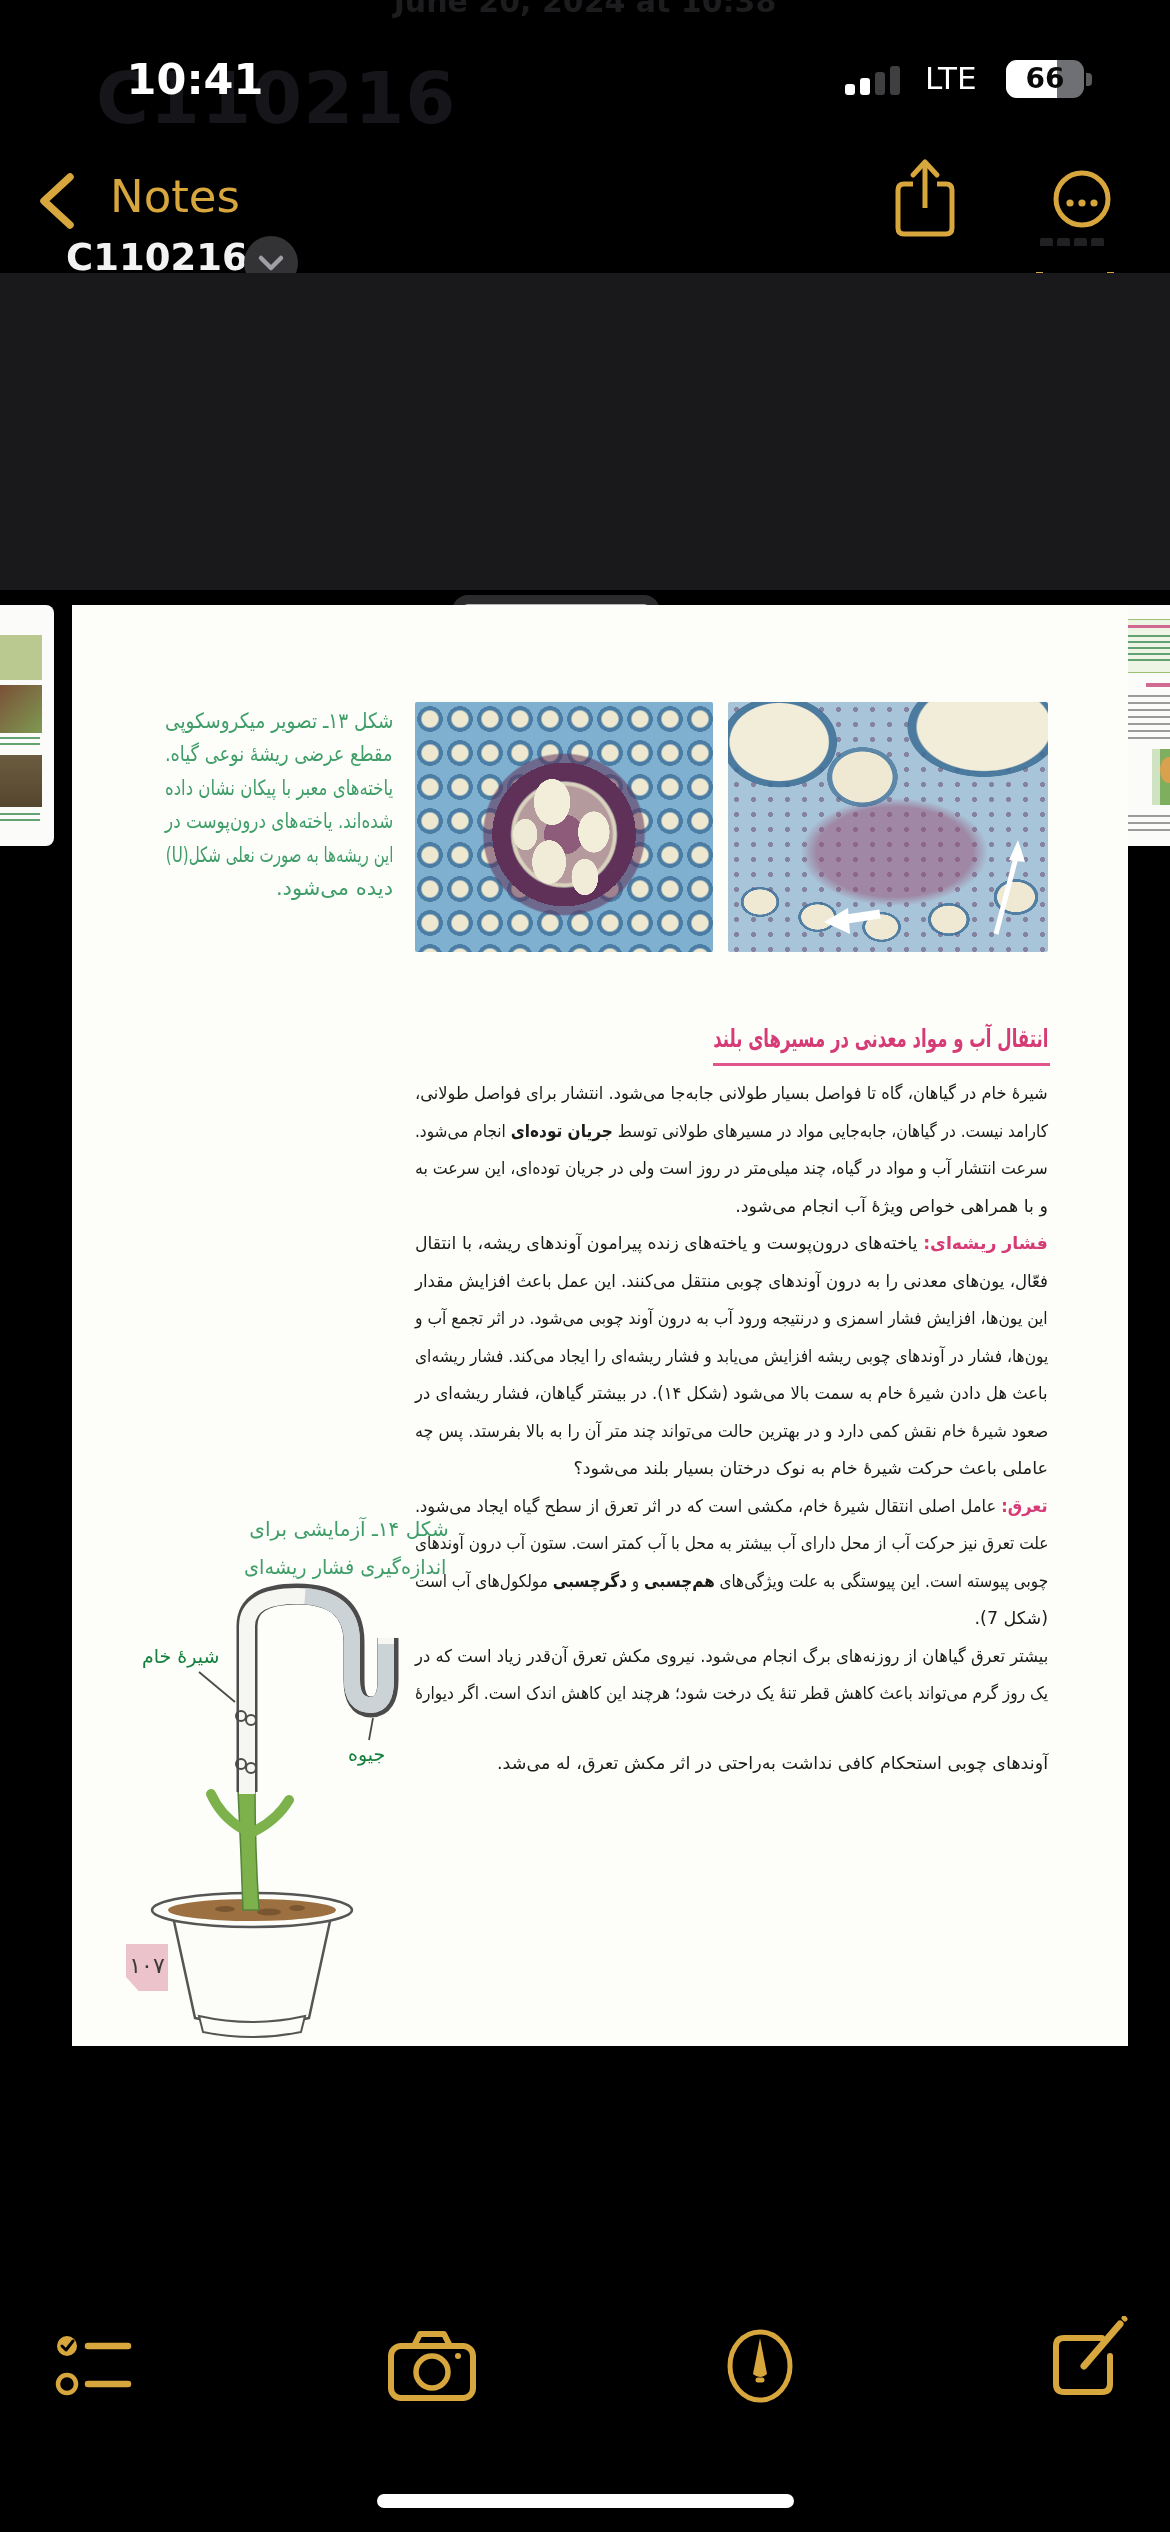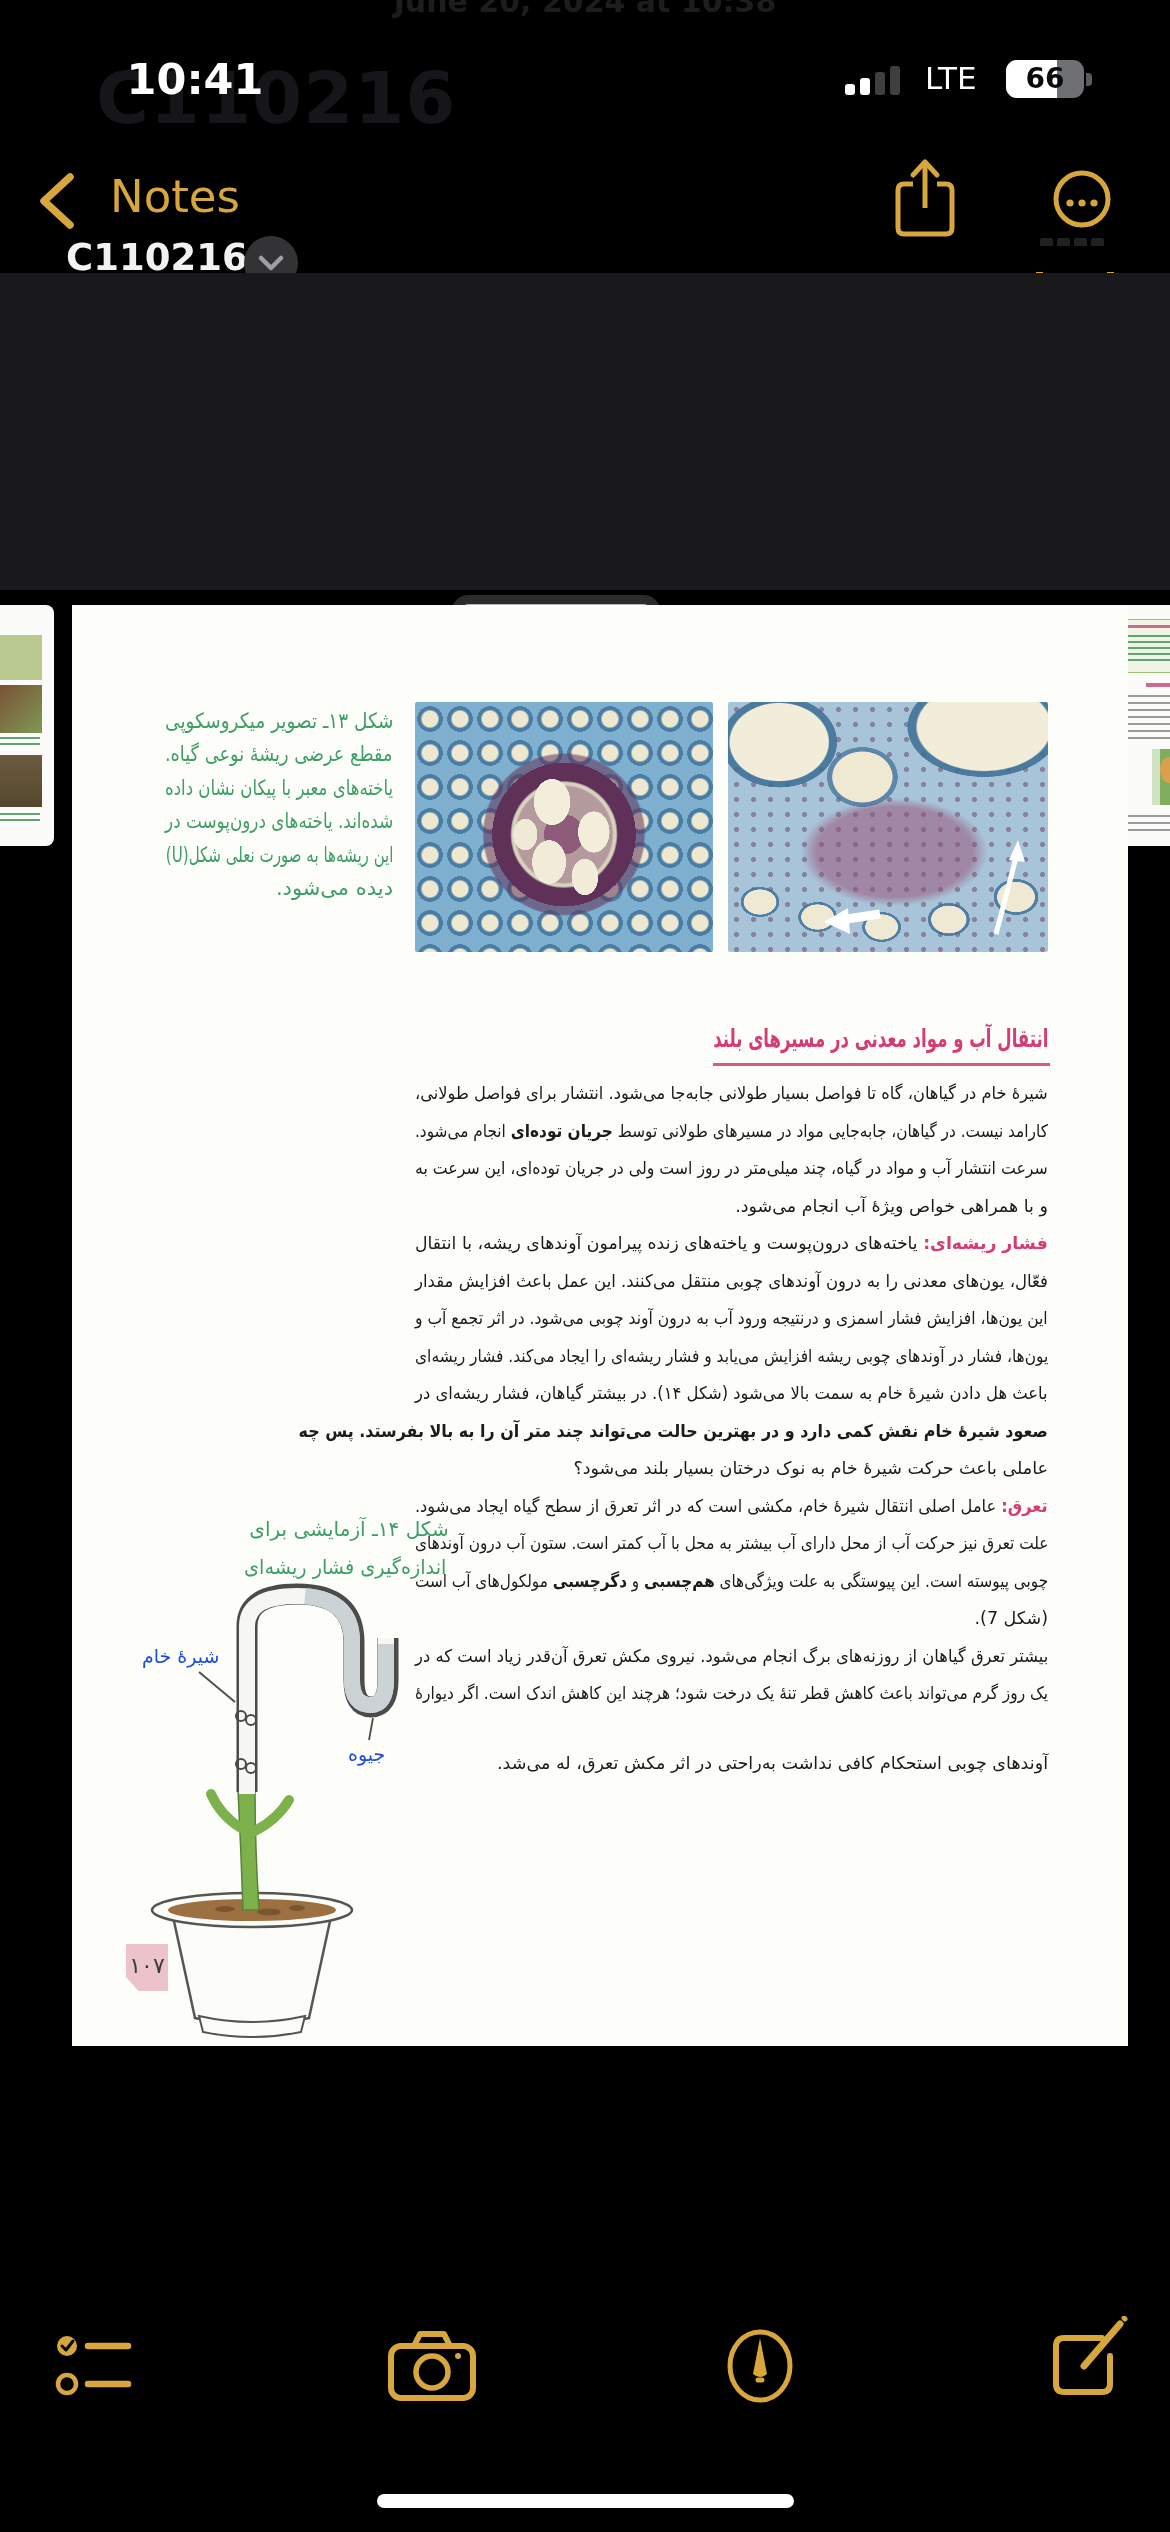--- a/index.html
+++ b/index.html
@@ -74,21 +74,21 @@
       radial-gradient(ellipse 28px 22px at 69% 87%, #efe9d4 0 62%, rgba(60,110,150,.8) 64% 74%, transparent 75%),
       radial-gradient(ellipse 30px 24px at 90% 78%, #efe9d4 0 62%, rgba(60,110,150,.8) 64% 74%, transparent 75%),
       radial-gradient(circle, rgba(90,50,90,.45) 0 22%, transparent 23%);
     background-size:100% 100%,100% 100%,100% 100%,100% 100%,100% 100%,100% 100%,100% 100%,100% 100%,100% 100%,17px 15px;
     background-color:#a8c4d8;}
   .heading{left:641px;top:412px;width:335px;font-size:25px;font-weight:700;color:#d63b75;}
   .heading .tline{line-height:44px;height:44px;}
   .underline{left:641px;top:458px;width:337px;height:3px;background:#e0558c;}
   .bodytxt{left:343px;top:470px;width:633px;font-size:17.5px;color:#1b1b1b;}
   .cap14{left:176px;top:905px;width:202px;font-size:20px;color:#3f9e68;}
-  .lbl{font-size:19px;color:#1d4ed8;white-space:nowrap;}
+  .lbl{font-size:19px;color:#15803d;white-space:nowrap;}
   .pagenum{left:54px;top:1339px;width:42px;height:47px;background:#ecc3cb;
            clip-path:polygon(0 0,100% 0,100% 100%,30% 100%,0 70%);
            text-align:center;line-height:44px;font-size:22px;color:#3a3a3a;}
 
   
   .homebar{left:377px;top:2494px;width:417px;height:14px;border-radius:7px;background:#fff;}
 </style>
 </head>
 <body>
 
@@ -259,21 +259,21 @@
   <div class="abs bodytxt">
       <div class="tline" style="height: 37.5px; line-height: 37.5px;"><span class="fitspan" style="transform-origin: right center; transform: scaleX(0.929515);"><span>شیرهٔ خام در گیاهان، گاه تا فواصل بسیار طولانی جابه‌جا می‌شود. انتشار برای فواصل طولانی،</span></span></div>
       <div class="tline" style="height: 37.5px; line-height: 37.5px;"><span class="fitspan" style="transform-origin: right center; transform: scaleX(0.875519);"><span>کارامد نیست. در گیاهان، جابه‌جایی مواد در مسیرهای طولانی توسط </span><span class="s-b">جریان توده‌ای</span><span> انجام می‌شود.</span></span></div>
       <div class="tline" style="height: 37.5px; line-height: 37.5px;"><span class="fitspan" style="transform-origin: right center; transform: scaleX(0.900427);"><span>سرعت انتشار آب و مواد در گیاه، چند میلی‌متر در روز است ولی در جریان توده‌ای، این سرعت به</span></span></div>
       <div class="tline last" style="height: 37.5px; line-height: 37.5px;"><span class="fitspan"><span>و با همراهی خواص ویژهٔ آب انجام می‌شود.</span></span></div>
       <div class="tline" style="height: 37.5px; line-height: 37.5px;"><span class="fitspan" style="transform-origin: right center; transform: scaleX(0.98752);"><span class="s-pink">فشار ریشه‌ای:</span><span> یاخته‌های درون‌پوست و یاخته‌های زنده پیرامون آوندهای ریشه، با انتقال</span></span></div>
       <div class="tline" style="height: 37.5px; line-height: 37.5px;"><span class="fitspan" style="transform-origin: right center; transform: scaleX(0.944776);"><span>فعّال، یون‌های معدنی را به درون آوندهای چوبی منتقل می‌کنند. این عمل باعث افزایش مقدار</span></span></div>
       <div class="tline" style="height: 37.5px; line-height: 37.5px;"><span class="fitspan" style="transform-origin: right center; transform: scaleX(0.889045);"><span>این یون‌ها، افزایش فشار اسمزی و درنتیجه ورود آب به درون آوند چوبی می‌شود. در اثر تجمع آب و</span></span></div>
       <div class="tline" style="height: 37.5px; line-height: 37.5px;"><span class="fitspan" style="transform-origin: right center; transform: scaleX(0.881616);"><span>یون‌ها، فشار در آوندهای چوبی ریشه افزایش می‌یابد و فشار ریشه‌ای را ایجاد می‌کند. فشار ریشه‌ای</span></span></div>
       <div class="tline" style="height: 37.5px; line-height: 37.5px;"><span class="fitspan" style="transform-origin: right center; transform: scaleX(0.936391);"><span>باعث هل دادن شیرهٔ خام به سمت بالا می‌شود (شکل ۱۴). در بیشتر گیاهان، فشار ریشه‌ای در</span></span></div>
-      <div class="tline" style="height: 37.5px; line-height: 37.5px; font-weight: bold;"><span class="fitspan" style="transform-origin: right center; transform: scaleX(0.909483);"><span>صعود شیرهٔ خام نقش کمی دارد و در بهترین حالت می‌تواند چند متر آن را به بالا بفرستد. پس چه</span></span></div>
+      <div class="tline" style="height: 37.5px; line-height: 37.5px;"><span class="fitspan" style="transform-origin: right center; transform: scaleX(0.909483);"><span>صعود شیرهٔ خام نقش کمی دارد و در بهترین حالت می‌تواند چند متر آن را به بالا بفرستد. پس چه</span></span></div>
       <div class="tline last" style="height: 37.5px; line-height: 37.5px;"><span class="fitspan"><span>عاملی باعث حرکت شیرهٔ خام به نوک درختان بسیار بلند می‌شود؟</span></span></div>
       <div class="tline" style="height: 37.5px; line-height: 37.5px;"><span class="fitspan" style="transform-origin: right center; transform: scaleX(0.925439);"><span class="s-pink">تعرق:</span><span> عامل اصلی انتقال شیرهٔ خام، مکشی است که در اثر تعرق از سطح گیاه ایجاد می‌شود.</span></span></div>
       <div class="tline" style="height: 37.5px; line-height: 37.5px;"><span class="fitspan" style="transform-origin: right center; transform: scaleX(0.875519);"><span>علت تعرق نیز حرکت آب از محل دارای آب بیشتر به محل با آب کمتر است. ستون آب درون آوندهای</span></span></div>
       <div class="tline" style="height: 37.5px; line-height: 37.5px;"><span class="fitspan" style="transform-origin: right center; transform: scaleX(0.870702);"><span>چوبی پیوسته است. این پیوستگی به علت ویژگی‌های </span><span class="s-b">هم‌چسبی</span><span> و </span><span class="s-b">دگرچسبی</span><span> مولکول‌های آب است</span></span></div>
       <div class="tline last" style="height: 37.5px; line-height: 37.5px;"><span class="fitspan"><span>(شکل 7).</span></span></div>
       <div class="tline" style="height: 37.5px; line-height: 37.5px;"><span class="fitspan" style="transform-origin: right center; transform: scaleX(0.935007);"><span>بیشتر تعرق گیاهان از روزنه‌های برگ انجام می‌شود. نیروی مکش تعرق آن‌قدر زیاد است که در</span></span></div>
       <div class="tline" style="height: 37.5px; line-height: 37.5px;"><span class="fitspan" style="transform-origin: right center; transform: scaleX(0.880389);"><span>یک روز گرم می‌تواند باعث کاهش قطر تنهٔ یک درخت شود؛ هرچند این کاهش اندک است. اگر دیوارهٔ</span></span></div>
       <div class="tline last" style="height: 37.5px; line-height: 37.5px; margin-top: 32px;"><span class="fitspan"><span>آوندهای چوبی استحکام کافی نداشت به‌راحتی در اثر مکش تعرق، له می‌شد.</span></span></div>
     </div>
 

